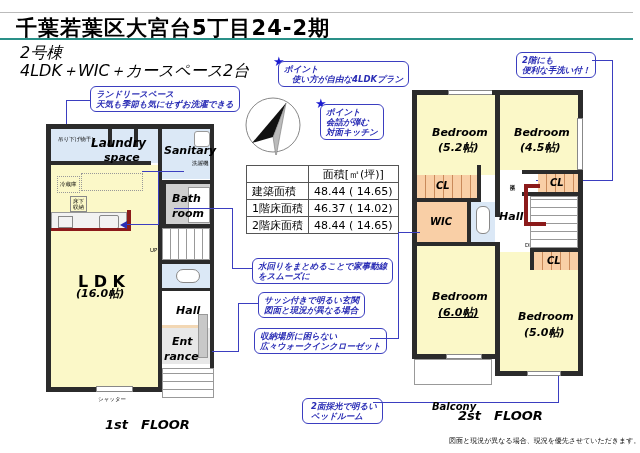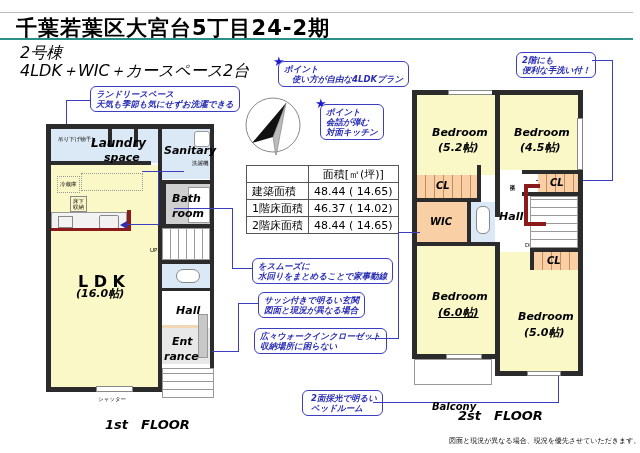--- a/index.html
+++ b/index.html
@@ -155,42 +155,42 @@
         <td style="text-align:right">46.37 ( 14.02)</td>
       </tr>
   <tr>
         <td>2階床面積</td>
         <td style="text-align:right">48.44 ( 14.65)</td>
       </tr>
 </tbody>
   </table>
 
 <div class="abs callout" style="left:252px;top:258px;">
+  <div>水回りをまとめることで家事動線</div>
   <div>をスムーズに</div>
-  <div>水回りをまとめることで家事動線</div>
 </div>
 <div class="abs hline" style="left:232px;top:268px;width:20px;"></div>
 
 <div class="abs callout" style="left:258px;top:292px;">
   <div>サッシ付きで明るい玄関</div>
   <div>図面と現況が異なる場合</div>
 </div>
 <div class="abs hline" style="left:238px;top:303px;width:20px;"></div>
 <div class="abs vline" style="left:238px;top:303px;height:48px;"></div>
 <div class="abs hline" style="left:212px;top:351px;width:27px;"></div>
 
 <div class="abs callout" style="left:254px;top:328px;">
+  <div>収納場所に困らない</div>
   <div>広々ウォークインクローゼット</div>
-  <div>収納場所に困らない</div>
 </div>
 <div class="abs hline" style="left:370px;top:338px;width:28px;"></div>
 <div class="abs vline" style="left:398px;top:232px;height:107px;"></div>
 <div class="abs hline" style="left:398px;top:232px;width:22px;"></div>
 
-<div class="abs callout" style="left:302px;top:390px;padding-left:8px;">
+<div class="abs callout" style="left:302px;top:398px;padding-left:8px;">
   <div>2面採光で明るい</div>
   <div>ベッドルーム</div>
 </div>
 <div class="abs hline" style="left:373px;top:402px;width:186px;"></div>
 <div class="abs vline" style="left:558px;top:356px;height:47px;"></div>
 
 <div class="abs callout" style="left:516px;top:52px;">
   <div>2階にも</div>
   <div>便利な手洗い付！</div>
 </div>

